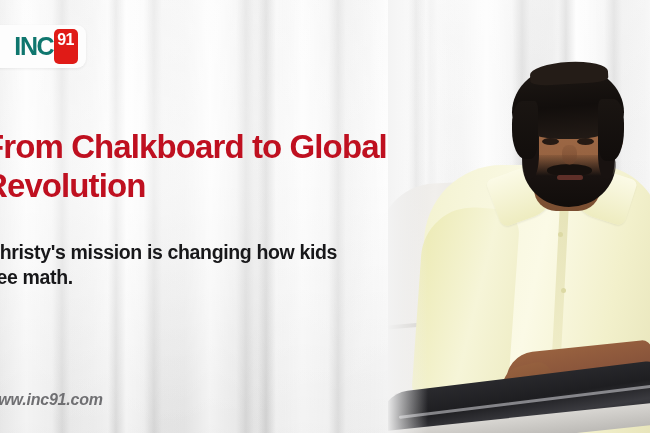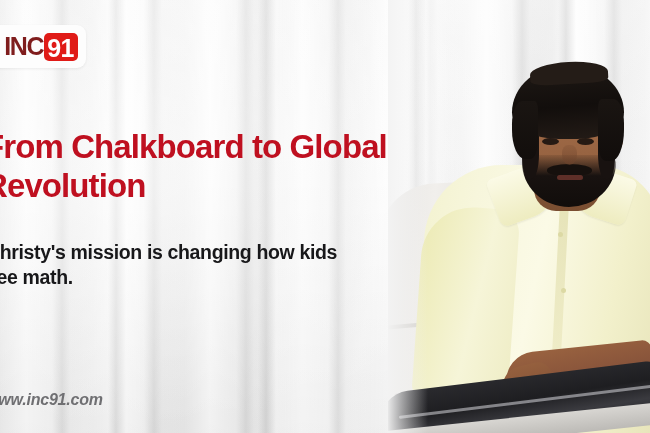--- a/index.html
+++ b/index.html
@@ -57,28 +57,28 @@
     width:100px; height:43px;
     background:#fdfdfd;
     border-radius:9px;
     box-shadow:0 1px 3px rgba(0,0,0,0.07);
     display:flex; align-items:center; justify-content:flex-end;
     padding-right:8px;
   }
   #logo-wrap { display:flex; align-items:center; }
   .logo-inc {
     font-size:25px; font-weight:bold; letter-spacing:-1.4px;
-    color:#7f1d1d; line-height:1;
+    color:#0f766e; line-height:1;
   }
   .logo-91 {
     background:#e01b17;
     color:#ffffff;
-    font-size:25px; font-weight:bold; letter-spacing:-0.5px;
+    font-size:16px; font-weight:bold; letter-spacing:-0.5px;
     line-height:1;
-    padding:3px 4px 0 3px;
+    padding:3px 4px 16px 3px;
     border-radius:5px;
     margin-left:1px;
   }
 
   
   #headline {
     position:absolute; left:-16px; top:128px;
     width:470px;
     color:#bf1020;
     font-size:33px;

